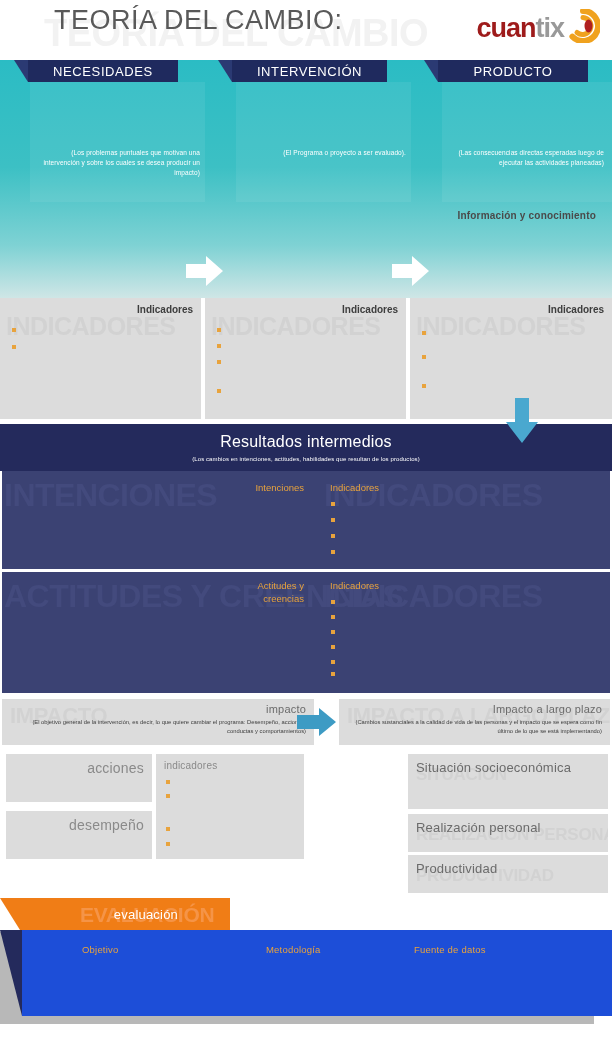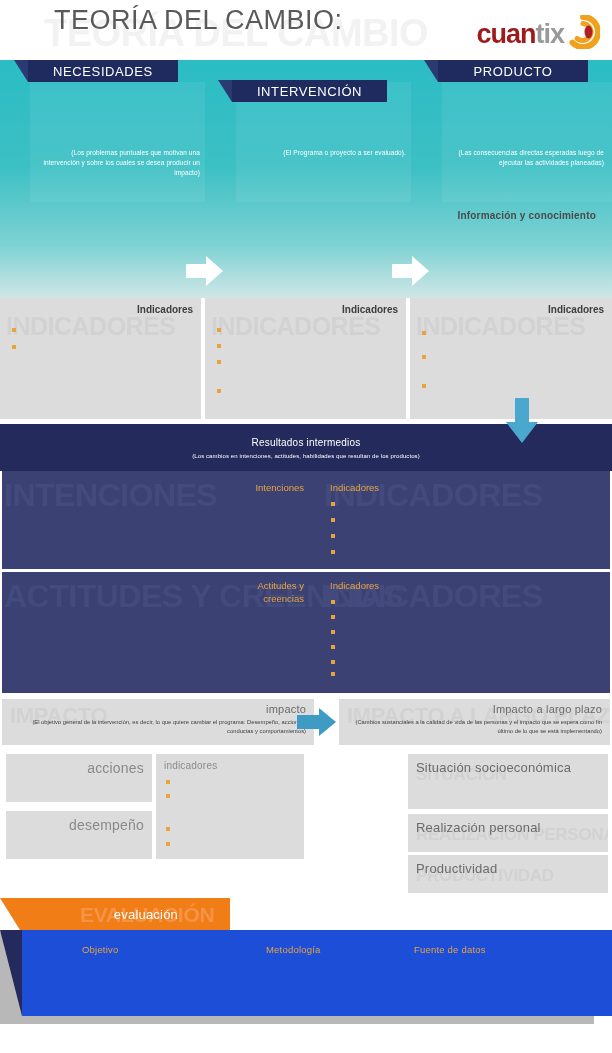--- a/index.html
+++ b/index.html
@@ -16,21 +16,21 @@
   .title-watermark {
     position:absolute; left:4px; top:14px;
     font-size:38px; font-weight:bold; letter-spacing:-0.5px;
     color:#f2f2f2; white-space:nowrap; line-height:1;
   }
   .page-title {
     position:absolute; left:14px; top:5px;
     font-size:27px; color:#595959; letter-spacing:0.5px;
     white-space:nowrap;
   }
-  .logo { position:absolute; right:12px; top:12px; height:44px; display:flex; align-items:center; }
+  .logo { position:absolute; right:12px; top:6px; height:44px; display:flex; align-items:center; }
   .logo-text { font-size:27px; font-weight:bold; letter-spacing:-1px; }
   .logo-cuan { color:#9e1b1b; }
   .logo-tix { color:#999999; }
   .logo-mark { margin-left:2px; }
 
   
   .teal-band {
     position:relative; height:238px;
     background: linear-gradient(180deg,#2bbcc4 0%, #3cc0c4 45%, #7fd2d4 78%, #cfe6e6 100%);
   }
@@ -79,21 +79,21 @@
     text-align:right; line-height:1.35;
   }
   .bullet { position:absolute; width:4px; height:4px; background:#e8a33d; }
   .arrow-down-blue { position:absolute; width:34px; height:42px; }
 
   
   .res-header {
     position:relative; height:47px; background:#242a5c;
     display:flex; flex-direction:column; align-items:center; justify-content:center;
   }
-  .res-title { font-size:10px; color:#ffffff; letter-spacing:0.2px; }
+  .res-title { font-size:16px; color:#ffffff; letter-spacing:0.2px; }
   .res-sub { font-size:6px; color:#ffffff; margin-top:5px; letter-spacing:0.1px; }
 
   .res-body { position:relative; background:#ffffff; }
   .res-block {
     position:absolute; left:2px; right:2px;
     background:#3b4273; overflow:hidden;
   }
   .res-watermark {
     position:absolute; left:2px; top:8px;
     font-size:32px; font-weight:bold; color:#434a7d;
@@ -208,21 +208,21 @@
 
   <div class="tint-block" style="left:30px; top:22px; width:175px; height:120px;"></div>
   <div class="tint-block" style="left:236px; top:22px; width:175px; height:120px;"></div>
   <div class="tint-block" style="left:442px; top:22px; width:170px; height:120px;"></div>
 
   <div class="col-banner" style="left:28px; width:150px;">
     <span>NECESIDADES</span>
   </div>
   <div class="col-desc" style="left:40px; top:88px; width:160px;">(Los problemas puntuales que motivan una intervención y sobre los cuales se desea producir un impacto)</div>
 
-  <div class="col-banner" style="left:232px; width:155px;margin-top:20px;">
+  <div class="col-banner" style="left:232px; width:155px;">
     <span>INTERVENCIÓN</span>
   </div>
   <div class="col-desc" style="left:250px; top:88px; width:156px;">(El Programa o proyecto a ser evaluado).</div>
 
   <div class="col-banner" style="left:438px; width:150px;">
     <span>PRODUCTO</span>
   </div>
   <div class="col-desc" style="left:440px; top:88px; width:164px;">(Las consecuencias directas esperadas luego de ejecutar las actividades planeadas)</div>
 
   <div class="mid-label" style="right:16px; top:150px;">Información y conocimiento</div>

